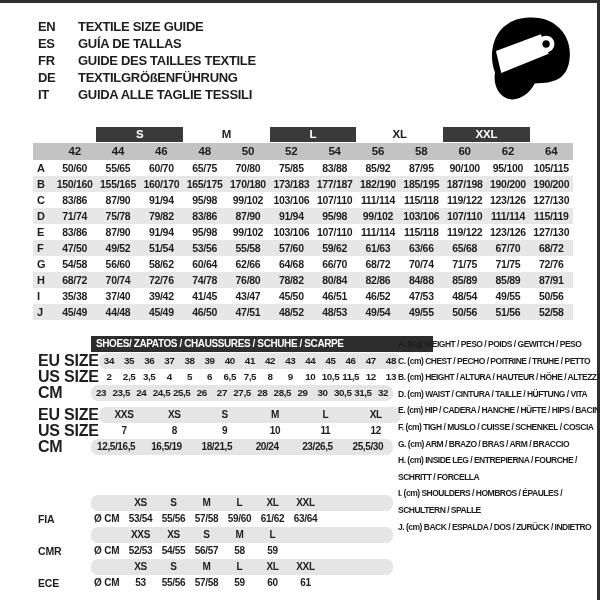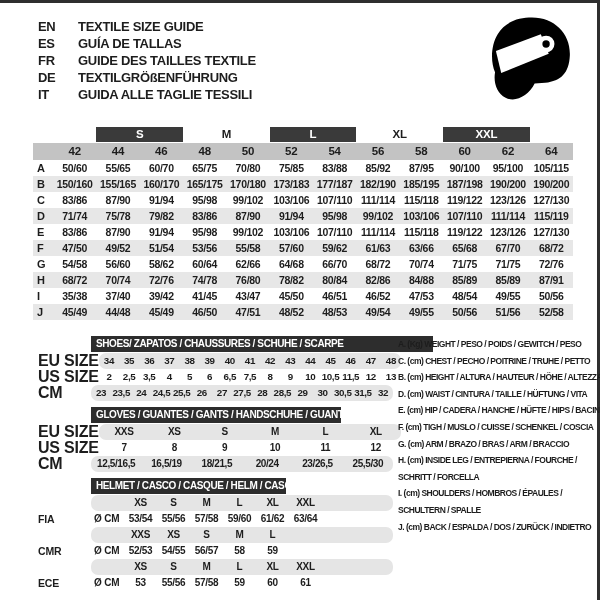--- a/index.html
+++ b/index.html
@@ -352,24 +352,20 @@
             <div class="cell">30</div>
             <div class="cell">30,5</div>
             <div class="cell">31,5</div>
             <div class="cell">32</div>
           </div>
         </div>
       </div>
   </div>
 
   <div class="section gloves" style="top:407px">
-    <div class="sec-row barrow">
-      <div class="sec-label"></div>
-      <div class="sec-bar" style="width:250px">GLOVES / GUANTES / GANTS / HANDSCHUHE / GUANTI</div>
-    </div>
     <div class="sec-body">
 
         <div class="sec-row s-row">
           <div class="sec-label">EU SIZE</div>
           <div class="band">
             <div class="cell">XXS</div>
             <div class="cell">XS</div>
             <div class="cell">S</div>
             <div class="cell">M</div>
             <div class="cell">L</div>
@@ -399,21 +395,20 @@
             <div class="cell">23/26,5</div>
             <div class="cell">25,5/30</div>
           </div>
         </div>
       </div>
   </div>
 
   <div class="section helmet" style="top:478px">
     <div class="sec-row barrow">
       <div class="sec-label"></div>
-      <div class="sec-bar" style="width:195px">HELMET / CASCO / CASQUE / HELM / CASCO</div>
     </div>
 
     <div class="sec-row hm-row">
       <div class="sec-label"></div>
       <div class="band gray">
         <div class="hm-unit"></div>
         <div class="hm-cell">XS</div>
         <div class="hm-cell">S</div>
         <div class="hm-cell">M</div>
         <div class="hm-cell">L</div>

